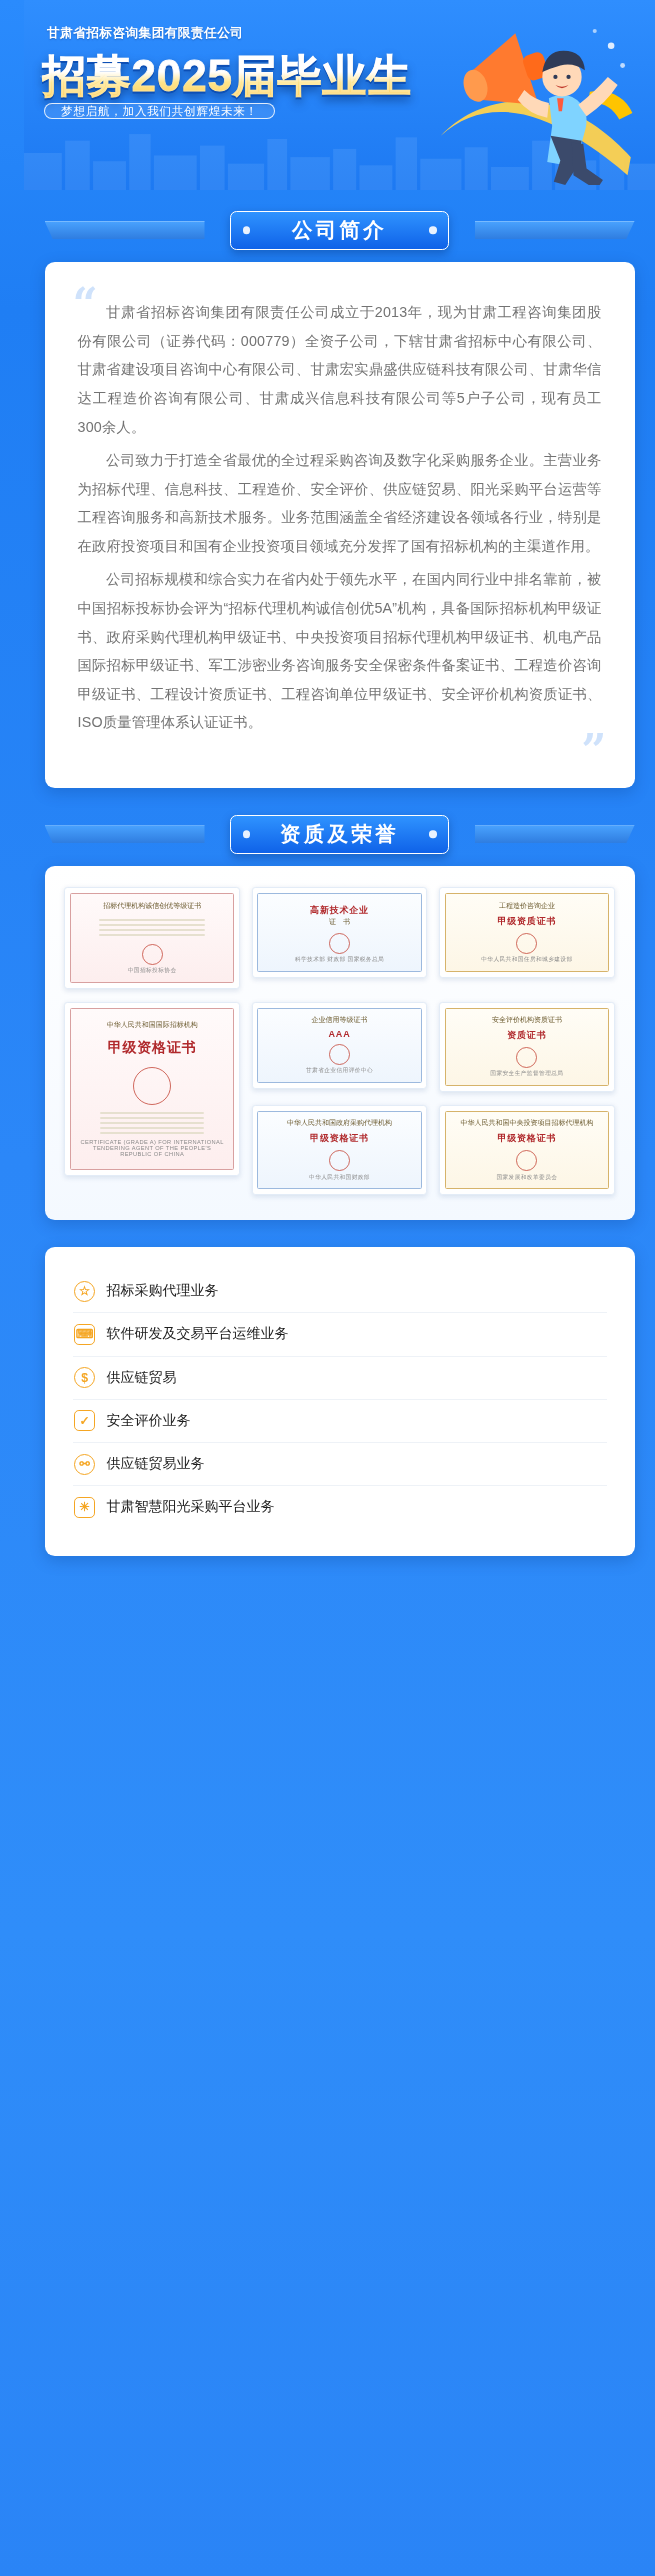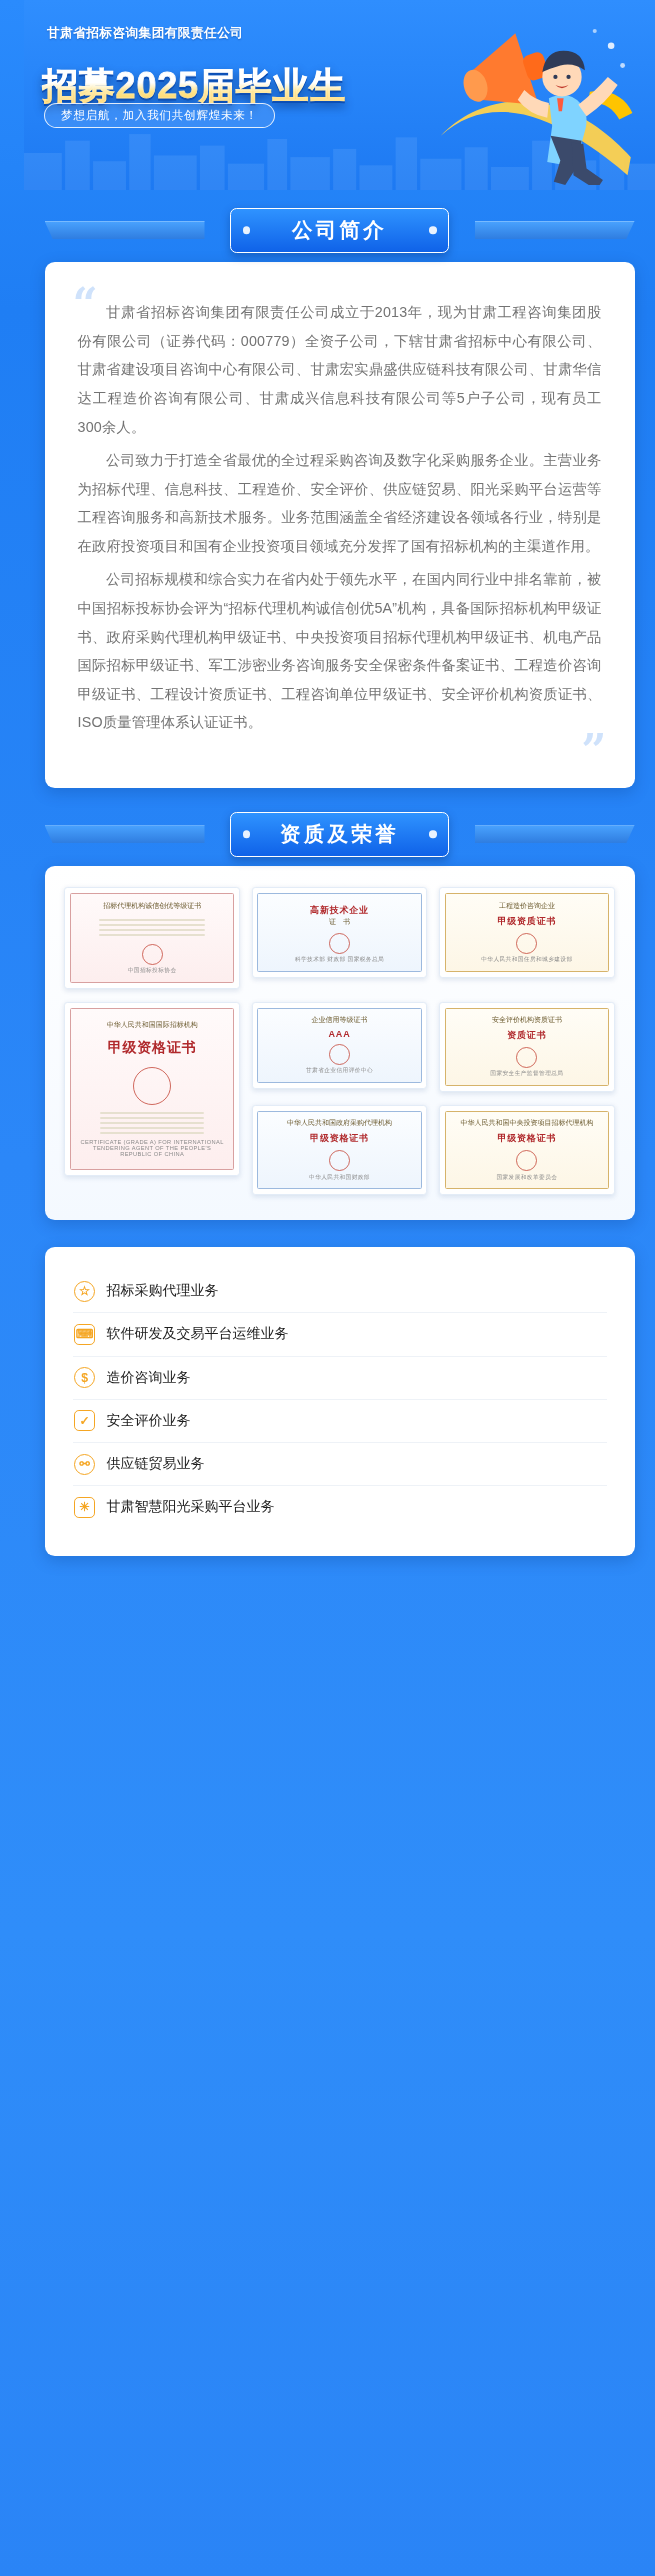--- a/index.html
+++ b/index.html
@@ -35,36 +35,35 @@
     top: 24.6px; left: 23px;
     color: #ffffff;
     font-size: 12.7px;
     letter-spacing: 0.4px;
     font-weight: bold;
     text-shadow: 0 0.8px 1.6px rgba(0,40,110,.35);
   }
   .hero .headline {
     position: absolute;
     top: 47px; left: 18px;
-    font-size: 36px;
+    font-size: 44px;
     font-weight: bold;
     letter-spacing: 0.8px;
     background: linear-gradient(180deg, #ffffff 0%, #ffffff 42%, #ffe48a 60%, #ffc94c 100%);
     -webkit-background-clip: text;
     background-clip: text;
     color: transparent;
     -webkit-text-stroke: 0.8px rgba(255,255,255,.25);
     filter: drop-shadow(0 2.5px 0 #0c4fb5) drop-shadow(0 4.1px 4.9px rgba(0,30,90,.45));
     white-space: nowrap;
-    margin-top: 15px;
   }
   .hero .sub {
     position: absolute;
     top: 103px; left: 19.7px;
-    height: 25px;
+    height: 16px;
     padding: 0 16.4px;
     display: flex;
     align-items: center;
     border: 1.2px solid rgba(255,255,255,.85);
     border-radius: 13px;
     color: #ffffff;
     font-size: 11.5px;
     letter-spacing: 0.8px;
     background: rgba(255,255,255,.10);
   }
@@ -88,21 +87,21 @@
     height: 18px;
     background: linear-gradient(180deg, #4aa3ff, #2f7de0);
     box-shadow: inset 0 0.8px 0 rgba(255,255,255,.35);
   }
   .section-title .wing.left { left: 0; clip-path: polygon(0 0, 100% 0, 100% 100%, 8.2px 100%); }
   .section-title .wing.right { right: 0; clip-path: polygon(0 0, 100% 0, calc(100% - 8.2px) 100%, 0 100%); }
   .section-title .pill {
     position: relative;
     z-index: 2;
     min-width: 219px;
-    height: 45px;
+    height: 39px;
     border-radius: 6.6px;
     background: linear-gradient(180deg, #2f93ff 0%, #0f62e8 100%);
     border: 1.6px solid #ffffff;
     box-shadow: 0 3.3px 8.2px rgba(4,40,110,.35);
     display: flex;
     align-items: center;
     justify-content: center;
     color: #ffffff;
     font-size: 20.5px;
     font-weight: bold;
@@ -408,21 +407,21 @@
     <div class="biz-item">
       <span class="biz-ico circle">☆</span>
       <span>招标采购代理业务</span>
     </div>
     <div class="biz-item">
       <span class="biz-ico">⌨</span>
       <span>软件研发及交易平台运维业务</span>
     </div>
     <div class="biz-item">
       <span class="biz-ico circle">$</span>
-      <span>造价咨询业务</span>
+      <span>供应链贸易</span>
     </div>
     <div class="biz-item">
       <span class="biz-ico">✓</span>
       <span>安全评价业务</span>
     </div>
     <div class="biz-item">
       <span class="biz-ico circle">⚯</span>
       <span>供应链贸易业务</span>
     </div>
     <div class="biz-item">

